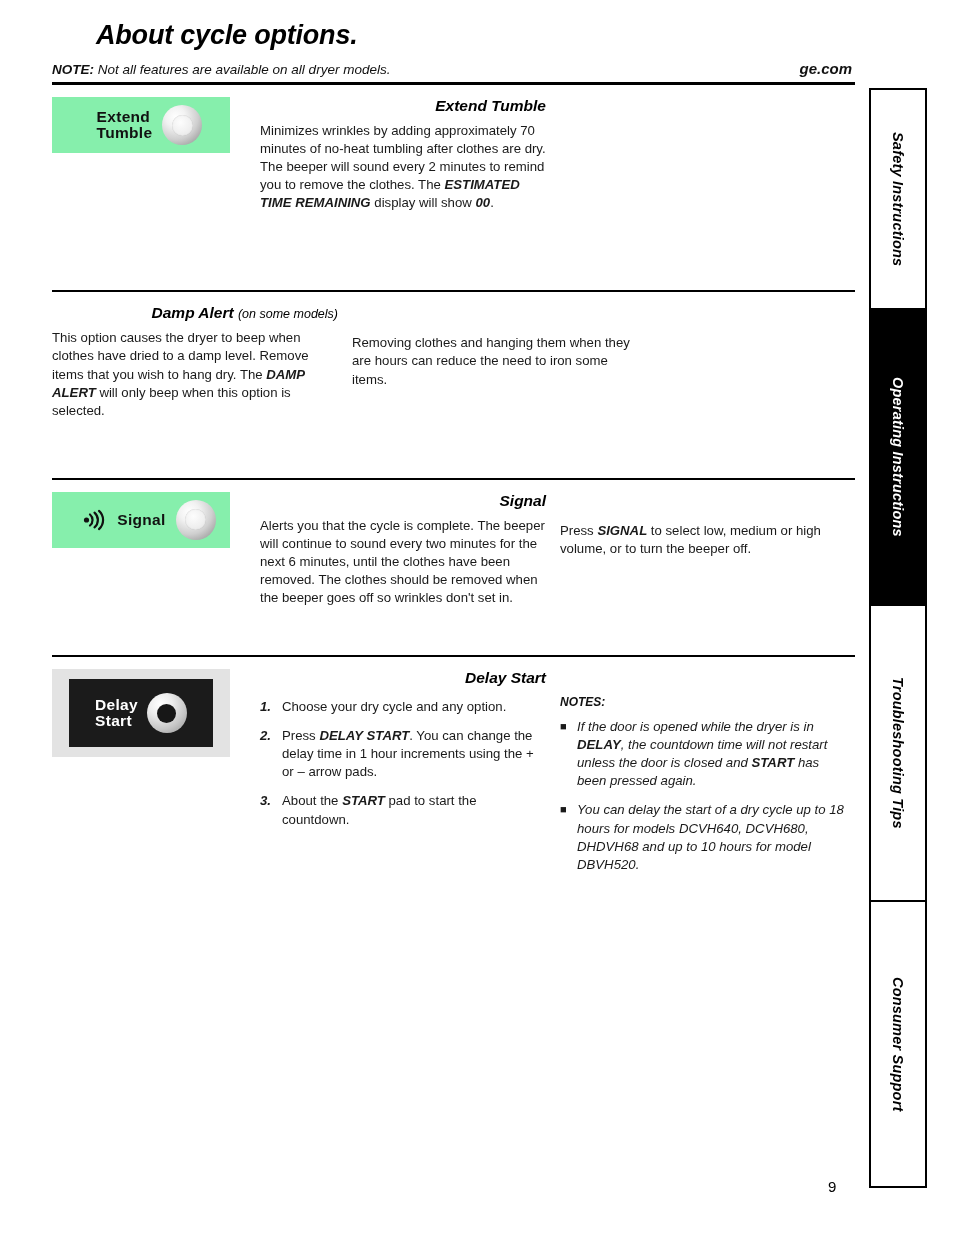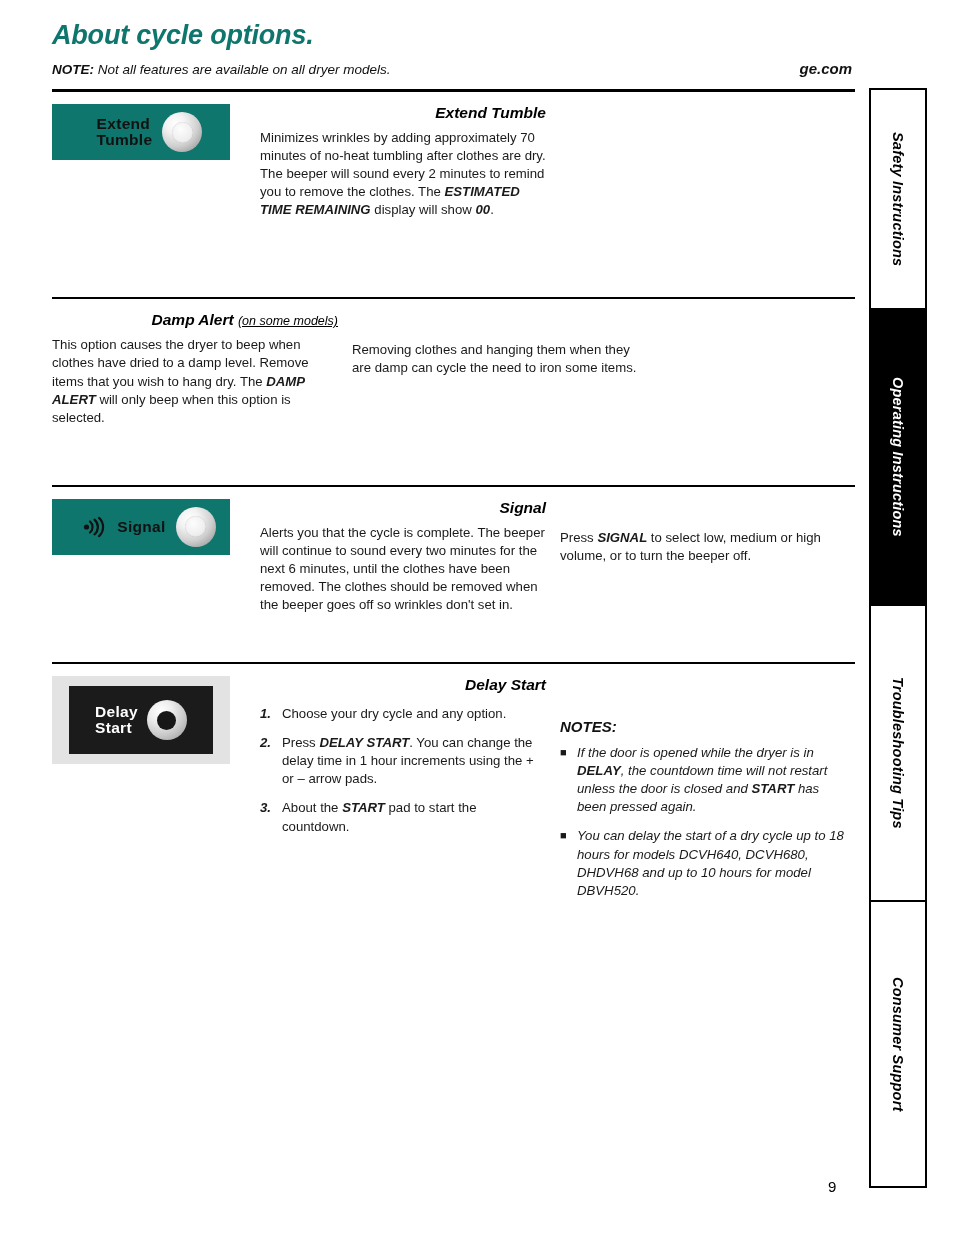--- a/index.html
+++ b/index.html
@@ -26,31 +26,32 @@
     top: 20px;
     width: 800px;
   }
 
   
   .page-title {
     font-size: 27px;
     font-style: italic;
     font-weight: bold;
     letter-spacing: -0.2px;
-    color: #0f766e;
+    color: #000000;
     margin-bottom: 9px;
+    margin-left: 44px;
   }
 
   .note-row {
     display: flex;
     align-items: baseline;
     justify-content: space-between;
     font-size: 13.5px;
     font-style: italic;
-    padding-bottom: 12px;
+    padding-bottom: 5px;
   }
   .note-left { white-space: nowrap; }
   .note-left b { font-weight: bold; font-style: italic; }
   .ge-link {
     font-weight: bold;
     font-style: italic;
     font-size: 15px;
   }
 
   .rule-thick {
@@ -68,21 +69,21 @@
     padding-top: 12px;
   }
   .col-button { width: 208px; flex: 0 0 208px; }
   .col-main   { width: 300px; flex: 0 0 300px; padding-right: 14px; }
   .col-aside  { width: 290px; flex: 0 0 290px; }
 
   
   .ctrl {
     width: 178px;
     height: 56px;
-    background: #0f766e;
+    background: #86efac;
     display: flex;
     align-items: center;
     justify-content: center;
     gap: 10px;
     padding-right: 6px;
     padding-left: 23px;
   }
 
   .ctrl-label {
     font-size: 15.5px;
@@ -147,21 +148,20 @@
     font-style: italic;
     font-weight: bold;
     margin-bottom: 7px;
     color: #000;
     text-align: right;
   }
   h2.feat .sub {
     font-size: 12.5px;
     font-weight: normal;
     font-style: italic;
-    text-decoration: underline;
   }
 
   p.body {
     font-size: 13.2px;
     line-height: 1.37;
     color: #1a1a1a;
   }
   p.body b { font-weight: bold; font-style: italic; }
 
   
@@ -178,25 +178,24 @@
   }
   ol.steps .num {
     flex: 0 0 22px;
     font-weight: bold;
     font-style: italic;
   }
   ol.steps .txt b { font-weight: bold; font-style: italic; }
 
   
   .notes-title {
-    font-size: 15px;
+    font-size: 12px;
     font-weight: bold;
     font-style: italic;
     margin-bottom: 9px;
-    margin-top: 16px;
   }
   ul.notes { list-style: none; }
   ul.notes li {
     display: flex;
     font-size: 13.2px;
     font-style: italic;
     line-height: 1.37;
     margin-bottom: 11px;
     color: #1a1a1a;
   }
@@ -289,21 +288,21 @@
     <div style="height:78px"></div>
     <div class="rule-thin"></div>
 
     <div class="section">
       <div class="col-main">
         <h2 class="feat"><span>Damp Alert</span> <span class="sub">(on some models)</span></h2>
         <p class="body"><span>This option causes the dryer to beep when clothes have dried to a damp level. Remove items that you wish to hang dry. The </span><b>DAMP ALERT</b><span> will only beep when this option is selected.</span></p>
       </div>
       <div class="col-aside">
         <div style="height:30px"></div>
-        <p class="body">Removing clothes and hanging them when they are damp can cycle the need to iron some items.</p>
+        <p class="body">Removing clothes and hanging them when they are hours can reduce the need to iron some items.</p>
       </div>
     </div>
 
     <div style="height:58px"></div>
     <div class="rule-thin"></div>
 
     <div class="section">
       <div class="col-button">
         <div class="ctrl">
           <svg class="wave-icon" width="24" height="22" viewBox="0 0 24 22">

